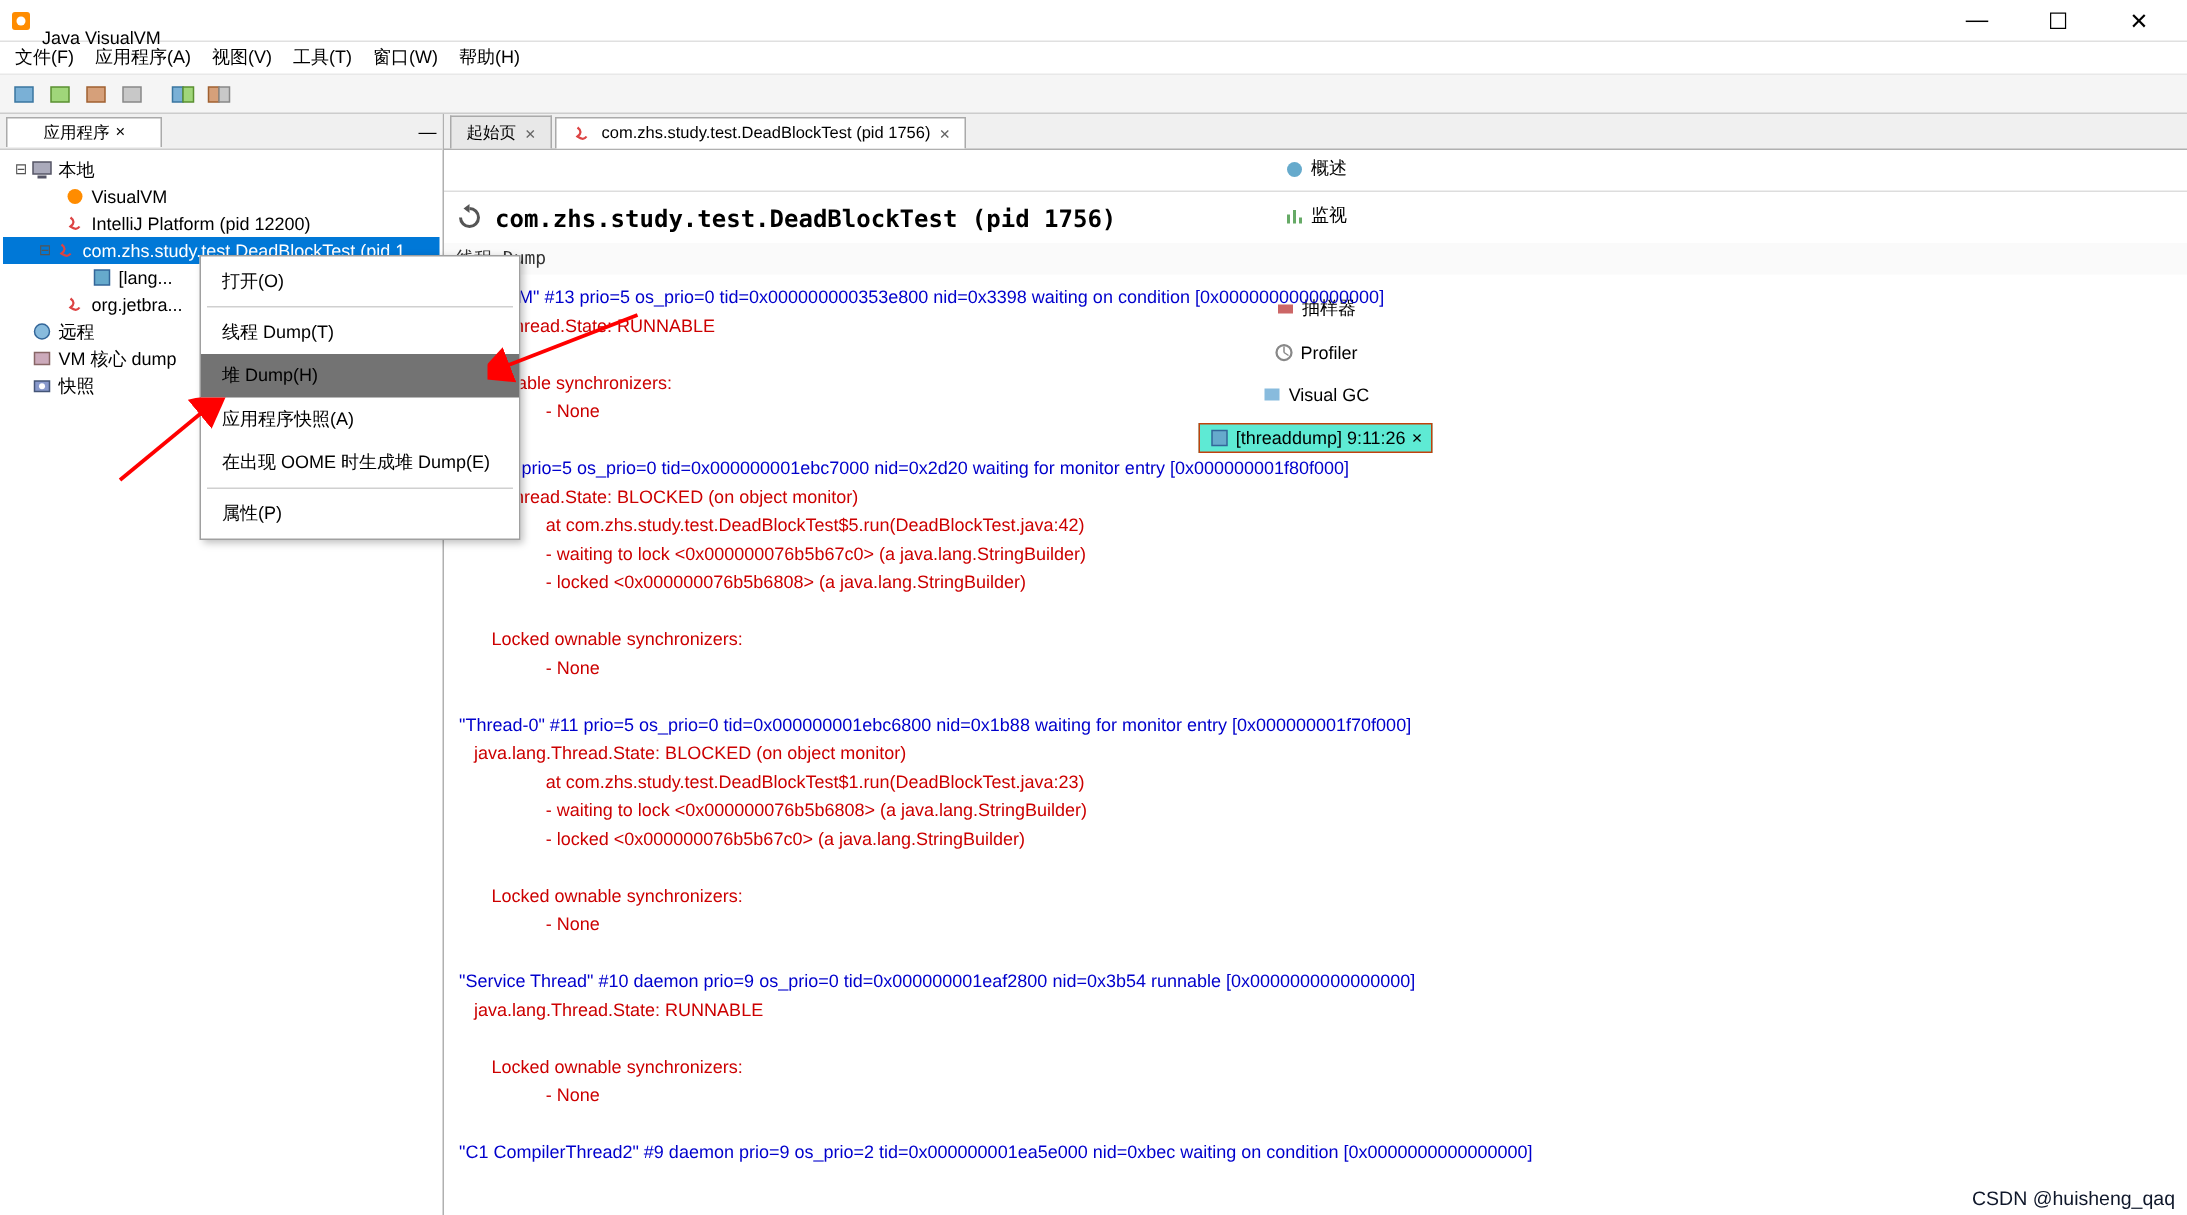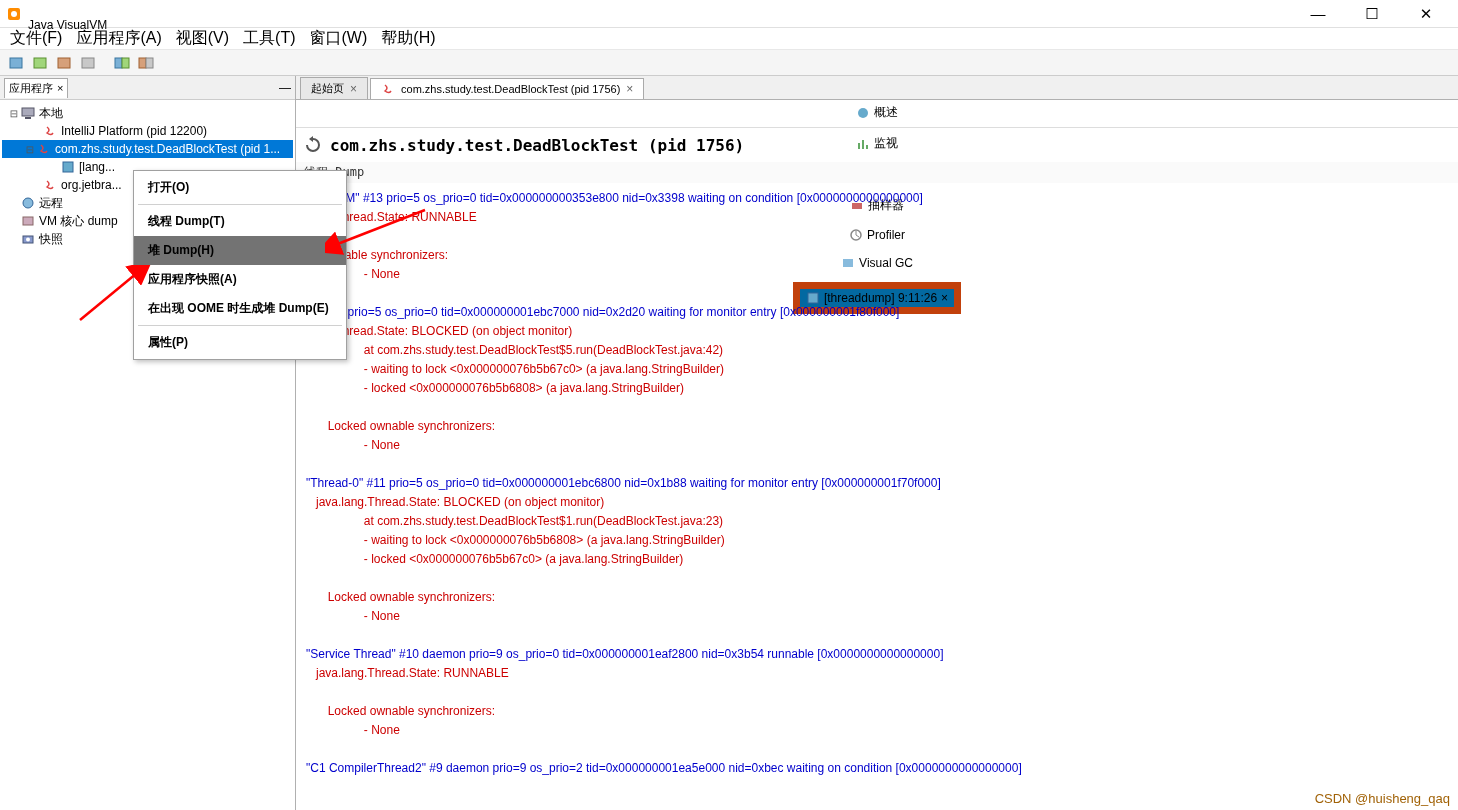--- a/index.html
+++ b/index.html
@@ -5,70 +5,70 @@
     * { margin: 0; padding: 0; box-sizing: border-box; font-family: "Microsoft YaHei", "SimSun", Arial, sans-serif; }
     body { width: 1458px; height: 810px; background: #fff; overflow: hidden; font-size: 12px; position: relative; }
     
     .titlebar { height: 28px; display: flex; align-items: center; padding: 0 6px; border-bottom: 1px solid #e0e0e0; }
     .titlebar .icon { width: 16px; height: 16px; margin-right: 6px; }
     .titlebar .title { flex: 1; font-size: 12px; margin-top: 22px; }
     .titlebar .wincontrols { display: flex; gap: 18px; margin-right: 8px; }
     .wincontrols span { width: 36px; text-align: center; font-size: 15px; cursor: default; }
     
     .menubar { height: 22px; display: flex; align-items: center; padding: 0 4px; gap: 2px; border-bottom: 1px solid #e8e8e8; }
-    .menubar .menu { padding: 2px 6px; font-size: 16px; }
+    .menubar .menu { padding: 2px 6px; font-size: 12px; }
     
     .toolbar { height: 26px; display: flex; align-items: center; padding: 2px 6px; gap: 4px; border-bottom: 1px solid #ccc; background: #f5f5f5; }
     .toolbar .tbtn { width: 20px; height: 20px; display: inline-flex; align-items: center; justify-content: center; }
     
     .main { display: flex; height: calc(100% - 76px); }
     
     .sidebar { width: 296px; border-right: 1px solid #b0b0b0; display: flex; flex-direction: column; background: #fff; }
     .sidebar-tabs { height: 24px; display: flex; align-items: center; border-bottom: 1px solid #ccc; background: #f0f0f0; padding: 0 4px; }
-    .sidebar-tabs .tab { padding: 2px 4px; background: #fff; border: 1px solid #aaa; border-bottom: none; font-size: 11px; display: flex; align-items: center; gap: 4px; }
+    .sidebar-tabs .tab { padding: 2px 24px; background: #fff; border: 1px solid #aaa; border-bottom: none; font-size: 11px; display: flex; align-items: center; gap: 4px; }
     .sidebar-tabs .close { font-size: 11px; }
     .sidebar-tabs .spacer { flex: 1; }
     .tree { flex: 1; padding: 4px 2px; overflow: auto; font-size: 12px; }
     .tree-row { display: flex; align-items: center; height: 18px; padding-left: 6px; white-space: nowrap; }
     .tree-row .expander { width: 12px; text-align: center; color: #555; font-size: 10px; }
     .tree-row .ticon { width: 16px; height: 16px; margin-right: 3px; display: inline-flex; align-items: center; justify-content: center; }
     .tree-row.selected { background: #0078d7; color: #fff; }
     .indent1 { padding-left: 22px; }
     .indent2 { padding-left: 40px; }
     .indent3 { padding-left: 58px; }
     
     .content { flex: 1; display: flex; flex-direction: column; overflow: hidden; }
     .content-tabs { height: 24px; display: flex; align-items: flex-end; background: #f0f0f0; border-bottom: 1px solid #b0b0b0; padding-left: 4px; gap: 2px; }
     .content-tabs .ctab { padding: 3px 10px; background: #e8e8e8; border: 1px solid #aaa; border-bottom: none; font-size: 11px; display: flex; align-items: center; gap: 6px; }
     .content-tabs .ctab.active { background: #fff; }
     .ctab .close { font-size: 12px; color: #666; }
     
     .subtabs { height: 28px; display: flex; align-items: center; padding: 2px 6px; gap: 10px; border-bottom: 1px solid #ddd; background: #fff; flex-direction: column; }
     .subtabs .stab { display: flex; align-items: center; gap: 4px; padding: 2px 6px; font-size: 12px; }
     .subtabs .stab .sicon { width: 14px; height: 14px; }
-    .subtabs .stab.active { border: 7px solid #c2410c; background: #0369a1; }
+    .subtabs .stab.active { border: 1px solid #c2410c; background: #5eead4; }
     .subtabs .close { font-size: 12px; }
     
     .heading-row { height: 34px; display: flex; align-items: center; padding: 4px 8px; gap: 8px; }
     .heading-row .reload { width: 18px; height: 18px; }
     .heading-row .htext { font-family: "SimSun", monospace; font-size: 16px; font-weight: bold; }
     
     .section-label { font-family: "SimSun", monospace; font-size: 12px; padding: 2px 8px; color: #333; background: #fafafa; }
     
     .dump-area { flex: 1; overflow: auto; padding: 6px 10px; font-family: "NSimSun", "SimSun", monospace; font-size: 12px; line-height: 19px; white-space: pre; position: relative; }
     .blue { color: #0000cc; }
     .red { color: #cc0000; }
     
     .context-menu { position: absolute; left: 133px; top: 170px; width: 214px; background: #fff; border: 1px solid #a0a0a0; box-shadow: 2px 2px 5px rgba(0,0,0,0.25); z-index: 100; padding: 2px 0; }
-    .context-menu .citem { padding: 6px 14px; font-size: 12px; font-weight: bold; }
+    .context-menu .citem { padding: 6px 14px; font-size: 12px; }
     .context-menu .citem.highlighted { background: #737373; }
     .context-menu .csep { height: 1px; background: #d0d0d0; margin: 2px 4px; }
     
     .arrow-red { position: absolute; z-index: 200; }
-    .watermark { position: absolute; right: 8px; bottom: 4px; color: #a16207; font-size: 13px; z-index: 50;}
+    .watermark { position: absolute; right: 8px; bottom: 4px; color: #0f172a; font-size: 13px; z-index: 50;}
     
     svg { display: block; }
   </style>
 </head>
 <body>
 
 <div class="titlebar">
   <span class="icon">
     <svg width="16" height="16">
         <rect x="2" y="2" width="12" height="12" fill="#ff8c00" rx="2"></rect>
@@ -142,20 +142,28 @@
     <div class="tree">
       <div class="tree-row">
         <span class="expander">⊟</span>
         <span class="ticon">
             <svg width="14" height="14">
               <rect x="1" y="2" width="12" height="8" fill="#aab" stroke="#556"></rect>
               <rect x="4" y="11" width="6" height="2" fill="#556"></rect>
             </svg>
           </span>
         <span>本地</span>
+      </div>
+      <div class="tree-row indent2">
+        <span class="ticon">
+            <svg width="14" height="14">
+              <circle cx="7" cy="7" r="5" fill="#ff8c00"></circle>
+            </svg>
+          </span>
+        <span>VisualVM</span>
       </div>
       <div class="tree-row indent2">
         <span class="ticon">
             <svg width="14" height="14">
               <path d="M4 3 Q8 6 4 9 Q8 12 10 9" stroke="#d44" fill="none" stroke-width="1.5"></path>
             </svg>
           </span>
         <span>IntelliJ Platform (pid 12200)</span>
       </div>
       <div class="tree-row indent1 selected">

